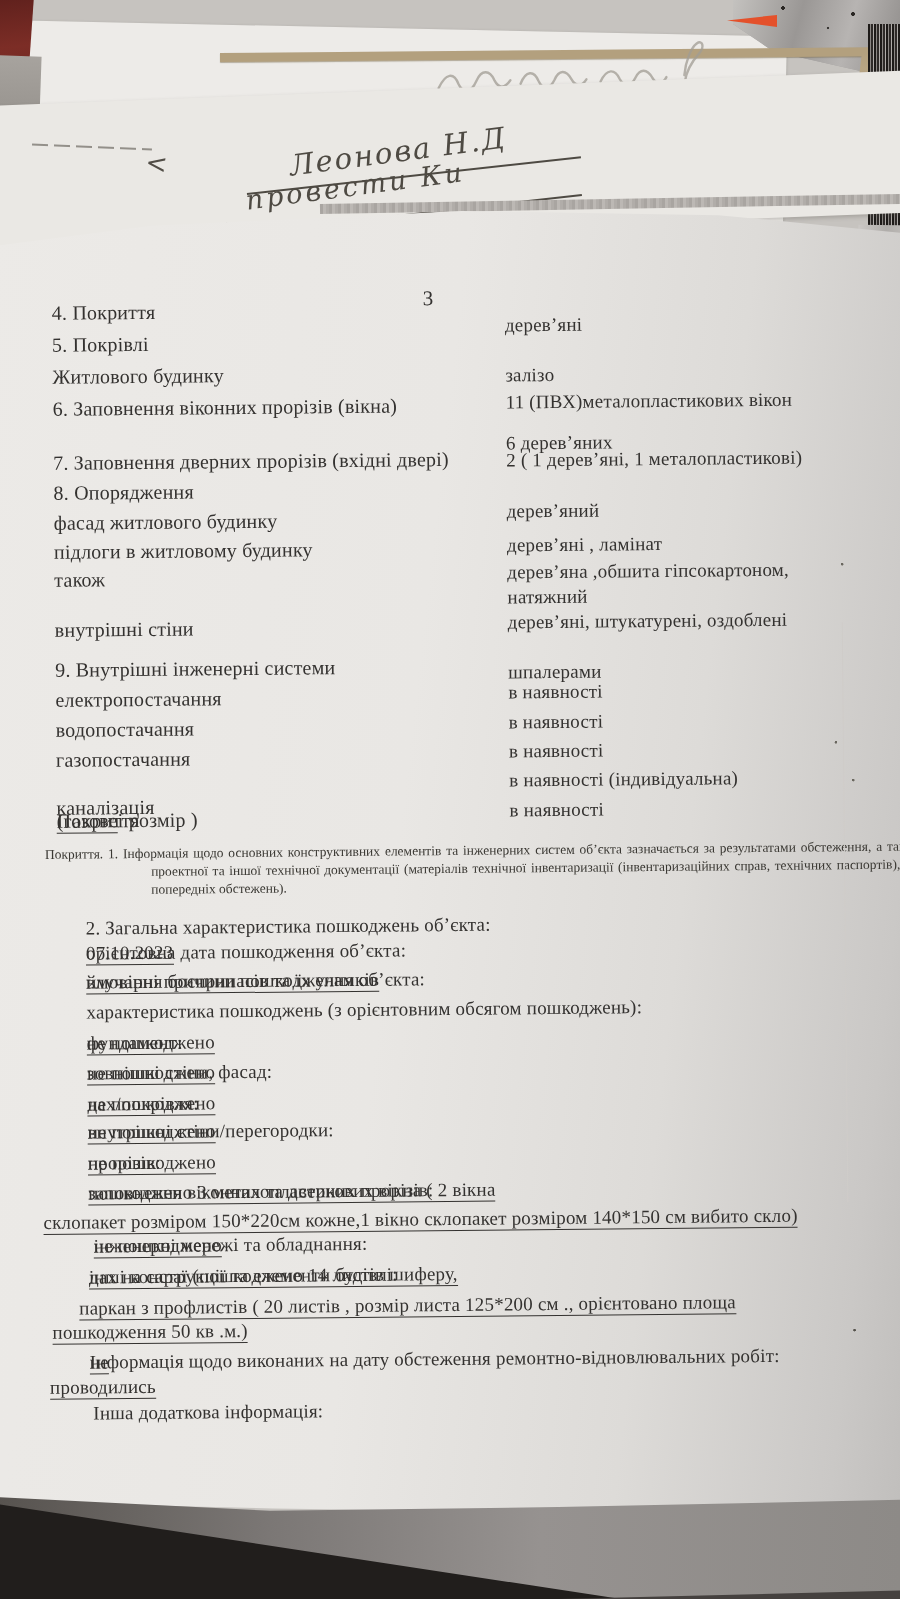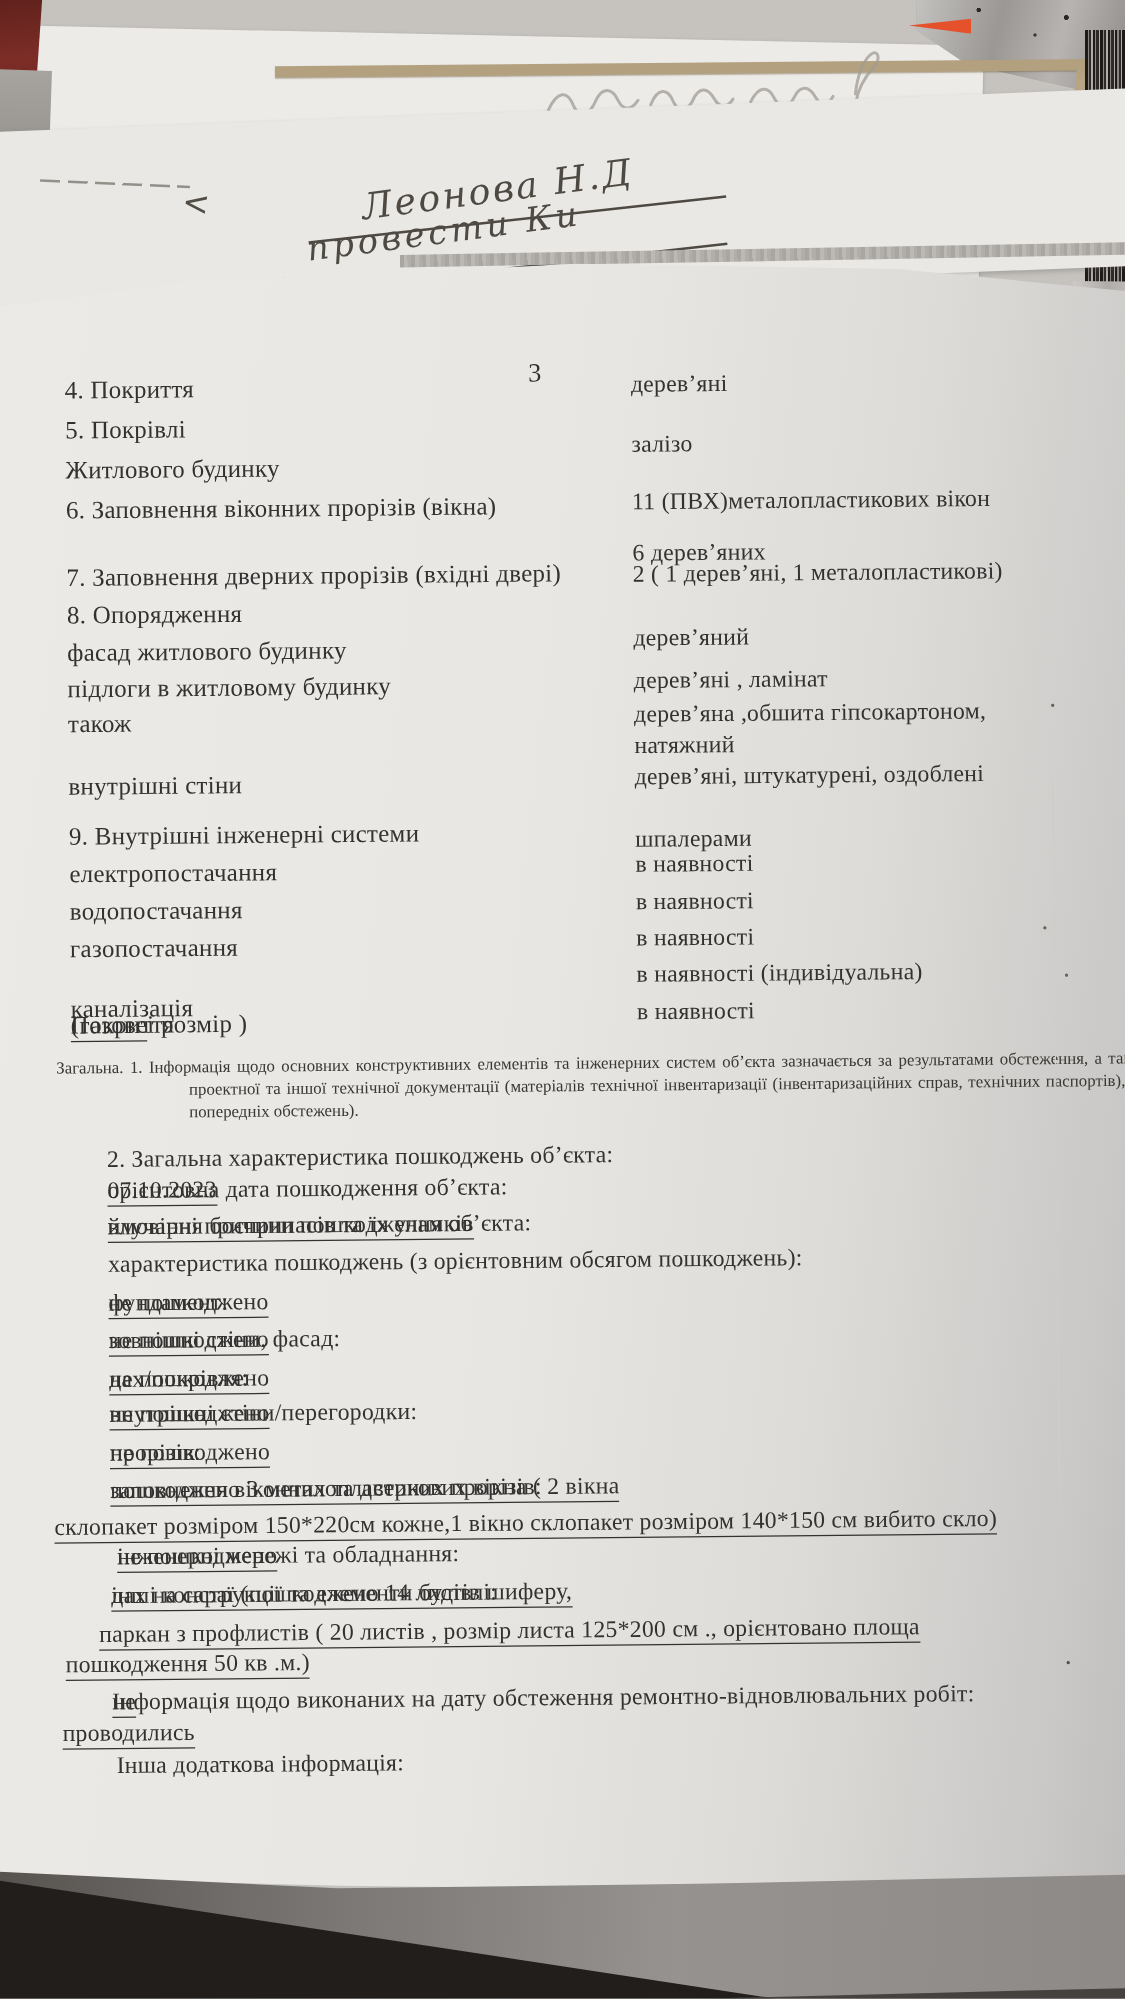--- a/index.html
+++ b/index.html
@@ -160,38 +160,38 @@
     <div class="ll" style="top:331px">підлоги в житловому будинку</div>
     <div class="ll" style="top:359px">також</div>
     <div class="ll" style="top:409px">внутрішні стіни</div>
     <div class="ll" style="top:449px">9. Внутрішні інженерні системи</div>
     <div class="ll" style="top:479px">електропостачання</div>
     <div class="ll" style="top:509px">водопостачання</div>
     <div class="ll" style="top:539px">газопостачання</div>
     <div class="ll" style="top:587px">каналізація</div>
     <div class="ll" style="top:600px"><span>Покриття </span><span class="und">(газове</span><span> і розмір )</span></div>
 
-    <div class="rl" style="top:92px">дерев’яні</div>
-    <div class="rl" style="top:140px">залізо</div>
+    <div class="rl" style="top:109px">дерев’яні</div>
+    <div class="rl" style="top:159px">залізо</div>
     <div class="rl" style="top:186px">11 (ПВХ)металопластикових вікон</div>
     <div class="rl" style="top:227px">6 дерев’яних</div>
     <div class="rl" style="top:244px">2 ( 1 дерев’яні, 1 металопластикові)</div>
     <div class="rl" style="top:295px">дерев’яний</div>
     <div class="rl" style="top:329px">дерев’яні , ламінат</div>
     <div class="rl" style="top:356px">дерев’яна ,обшита гіпсокартоном,</div>
     <div class="rl" style="top:381px">натяжний</div>
     <div class="rl" style="top:406px">дерев’яні, штукатурені, оздоблені</div>
     <div class="rl" style="top:456px">шпалерами</div>
     <div class="rl" style="top:476px">в наявності</div>
     <div class="rl" style="top:506px">в наявності</div>
     <div class="rl" style="top:535px">в наявності</div>
     <div class="rl" style="top:564px">в наявності (індивідуальна)</div>
     <div class="rl" style="top:594px">в наявності</div>
 
-    <div class="note"><span>Загальна.</span> <span>1.</span> <span>Інформація щодо основних конструктивних елементів та інженерних систем об’єкта зазначається за результатами обстеження, а також наявної проектної та іншої технічної документації (матеріалів технічної інвентаризації (інвентаризаційних справ, технічних паспортів), результатів попередніх обстежень).</span></div>
+    <div class="note"><span>Покриття.</span> <span>1.</span> <span>Інформація щодо основних конструктивних елементів та інженерних систем об’єкта зазначається за результатами обстеження, а також наявної проектної та іншої технічної документації (матеріалів технічної інвентаризації (інвентаризаційних справ, технічних паспортів), результатів попередніх обстежень).</span></div>
 
     <div class="s2" style="top:708px;left:93px"><span>2. Загальна характеристика пошкоджень об’єкта:</span><span class="und"></span></div>
     <div class="s2" style="top:733px;left:93px"><span>орієнтовна дата пошкодження об’єкта:</span><span class="und">07.10.2023</span></div>
     <div class="s2" style="top:762px;left:93px"><span>ймовірні причини пошкодження об’єкта: </span><span class="und">влучання боєприпасів та їх уламків</span></div>
     <div class="s2" style="top:792px;left:93px"><span>характеристика пошкоджень (з орієнтовним обсягом пошкоджень):</span><span class="und"></span></div>
     <div class="s2" style="top:823px;left:93px"><span>фундамент: </span><span class="und">не пошкоджено</span></div>
     <div class="s2" style="top:853px;left:93px"><span>зовнішні стіни, фасад: </span><span class="und">не пошкоджено</span></div>
     <div class="s2" style="top:884px;left:93px"><span>дах/покрівля: </span><span class="und">не пошкоджено</span></div>
     <div class="s2" style="top:912px;left:93px"><span>внутрішні стіни/перегородки: </span><span class="und">не пошкоджено</span></div>
     <div class="s2" style="top:943px;left:93px"><span>прорізів: </span><span class="und">не пошкоджено</span></div>

